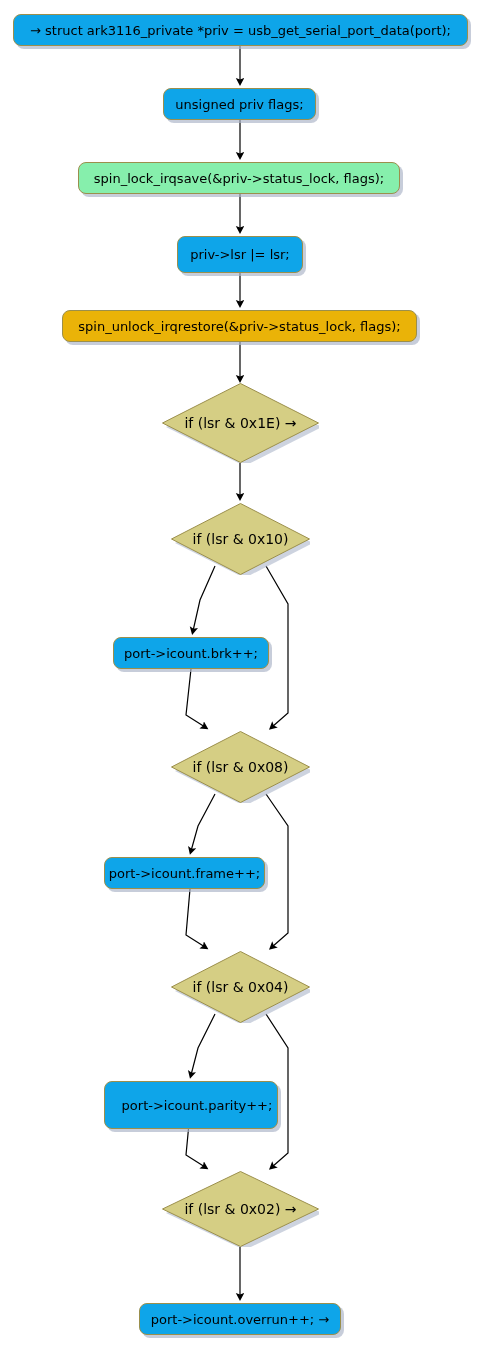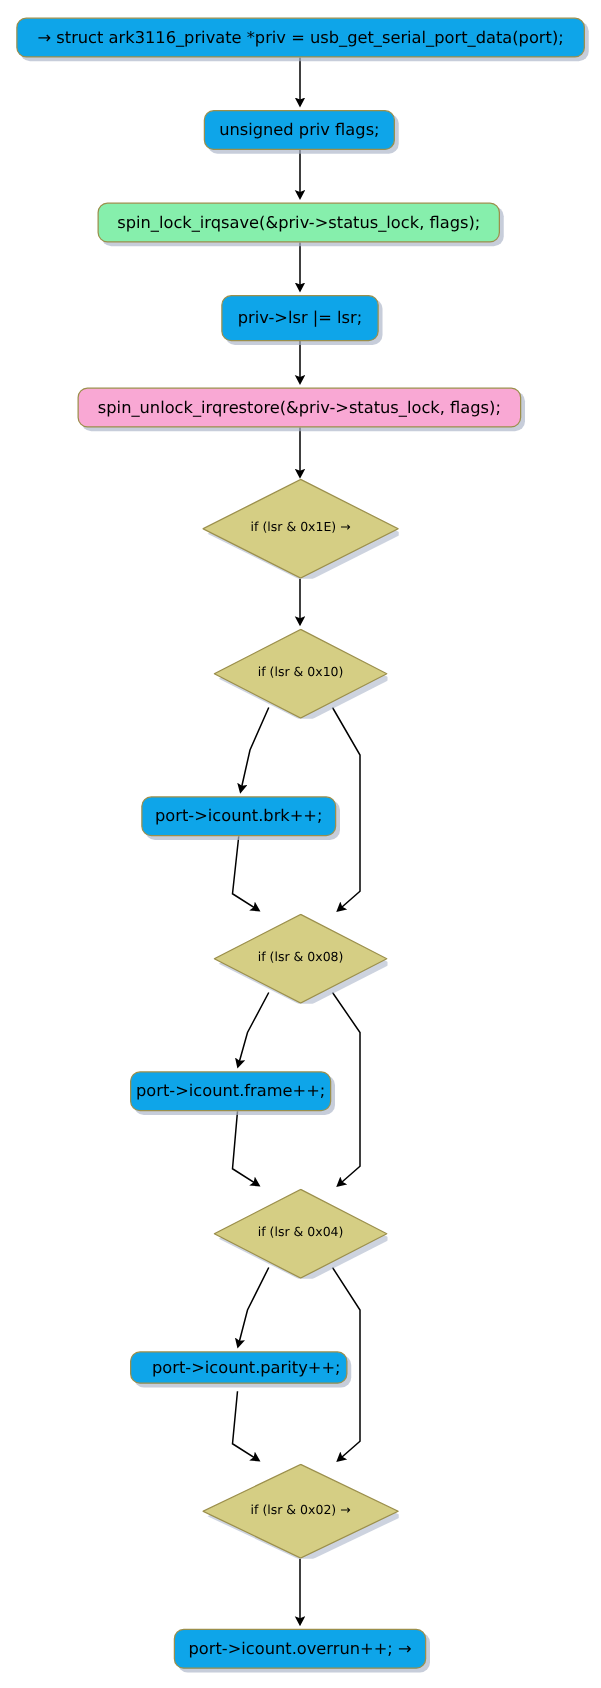--- a/index.html
+++ b/index.html
@@ -42,39 +42,39 @@
     border: 1px solid #9B8F4C;
     border-radius: 8px;
     background: #0ea5e9;
     box-shadow: 3px 3px 0 rgba(172, 181, 201, 0.68);
   }
   .activity.c-red {
     background: #86efac;
     border-color: #9B8F4C;
   }
   .activity.c-green {
-    background: #f9a8d4;
+    background: #eab308;
     border-color: #9B8F4C;
   }
   
   .diamond {
     background: transparent;
     border: 0;
   }
   .diamond .dia-svg {
     position: absolute;
     left: 0;
     top: 0;
     width: 100%;
     height: 100%;
   }
   .diamond .dia-label {
     position: relative;
     z-index: 2;
-    font-size: 10px;
+    font-size: 14px;
   }
   .nodetext {
     position: relative;
     z-index: 2;
   }
 </style>
 </head>
 <body>
 
 <div id="diagram">
@@ -148,21 +148,21 @@
       <div class="node activity" style="left: 104px; top: 857px; width: 161px; height: 32px;">
         <span class="nodetext">port-&gt;icount.frame++;</span>
       </div>
       <div class="node diamond" style="left: 171px; top: 951px; width: 139px; height: 72px;">
         <svg class="dia-svg" viewBox="0 0 139 72" preserveAspectRatio="none">
           <polygon points="73.5,4 142,40 73.5,75 4,40" fill="#ACB5C9" opacity="0.6"></polygon>
           <polygon points="69.5,0.5 138.5,36 69.5,71.5 0.5,36" fill="#D5CE84" stroke="#9B8F4C" stroke-width="1"></polygon>
         </svg>
         <span class="dia-label">if (lsr &amp; 0x04)</span>
       </div>
-      <div class="node activity" style="left: 104px; top: 1081px; width: 174px; height: 26px; padding-left: 12px;">
+      <div class="node activity" style="left: 104px; top: 1081px; width: 174px; height: 48px; padding-left: 12px;">
         <span class="nodetext">port-&gt;icount.parity++;</span>
       </div>
       <div class="node diamond" style="left: 162px; top: 1171px; width: 157px; height: 76px;">
         <svg class="dia-svg" viewBox="0 0 157 76" preserveAspectRatio="none">
           <polygon points="82.5,4 160,42 82.5,79 4,42" fill="#ACB5C9" opacity="0.6"></polygon>
           <polygon points="78.5,0.5 156.5,38 78.5,75.5 0.5,38" fill="#D5CE84" stroke="#9B8F4C" stroke-width="1"></polygon>
         </svg>
         <span class="dia-label">if (lsr &amp; 0x02) →</span>
       </div>
       <div class="node activity" style="left: 139px; top: 1303px; width: 202px; height: 32px;">

